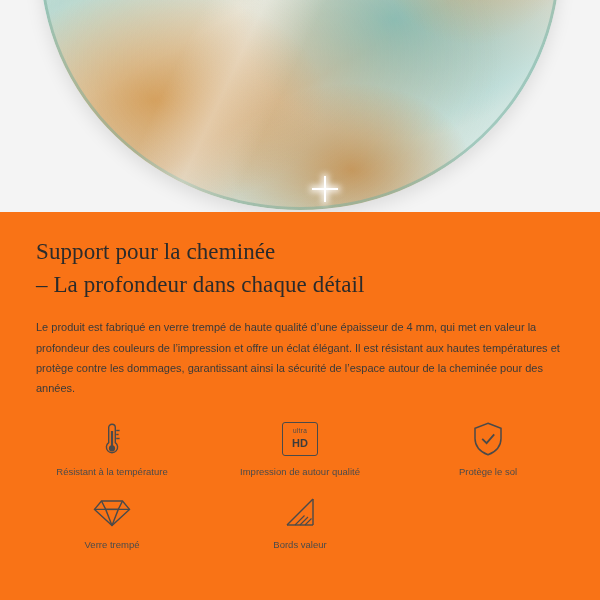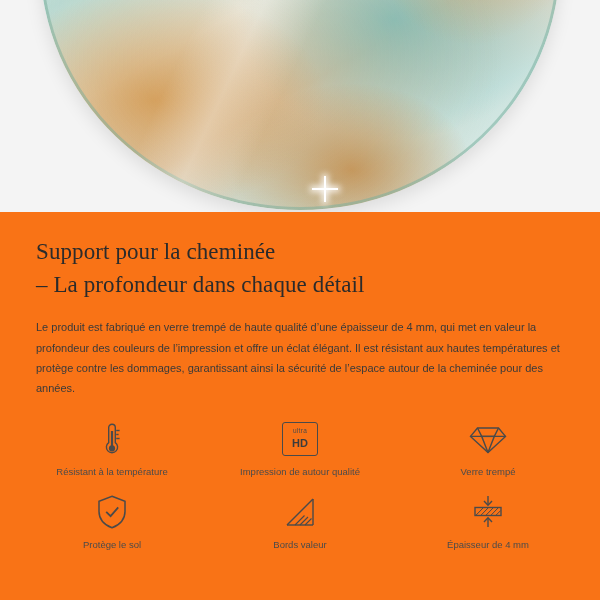--- a/index.html
+++ b/index.html
@@ -206,67 +206,50 @@
         <div class="hd-badge">
           <span class="ultra">ultra</span>
           <span class="hd">HD</span>
         </div>
       </div>
       <div class="feature-label">Impression de autour qualité</div>
     </div>
 
     <div class="feature">
       <div class="feature-icon">
+        <svg width="32" height="38" viewBox="0 0 32 38" fill="none" stroke="#4a4a4a" stroke-width="1.5">
+          <path d="M16 3.2 29 8.2v10.2c0 8.1-5.6 13.4-13 16.4-7.4-3-13-8.3-13-16.4V8.2L16 3.2z"></path>
+          <polyline points="10.2,18.8 14.6,23.2 22.2,14.4" stroke-width="1.8"></polyline>
+        </svg>
+      </div>
+      <div class="feature-label">Protège le sol</div>
+    </div>
+
+    <div class="feature">
+      <div class="feature-icon">
         <svg width="38" height="32" viewBox="0 0 38 32" fill="none" stroke="#4a4a4a" stroke-width="1.4">
           <path d="M8.5 5h21l7 8.4L19 29.5 1.5 13.4 8.5 5z"></path>
           <path d="M1.5 13.4h35"></path>
           <path d="M8.5 5l4.2 8.4L19 29.5"></path>
           <path d="M29.5 5l-4.2 8.4L19 29.5"></path>
           <path d="M12.7 13.4h12.6"></path>
         </svg>
       </div>
       <div class="feature-label">Verre trempé</div>
-    </div>
-
-    <div class="feature">
-      <div class="feature-icon">
-        <svg width="32" height="38" viewBox="0 0 32 38" fill="none" stroke="#4a4a4a" stroke-width="1.5">
-          <path d="M16 3.2 29 8.2v10.2c0 8.1-5.6 13.4-13 16.4-7.4-3-13-8.3-13-16.4V8.2L16 3.2z"></path>
-          <polyline points="10.2,18.8 14.6,23.2 22.2,14.4" stroke-width="1.8"></polyline>
-        </svg>
-      </div>
-      <div class="feature-label">Protège le sol</div>
     </div>
 
     <div class="feature">
       <div class="feature-icon">
         <svg width="32" height="32" viewBox="0 0 32 32" fill="none" stroke="#4a4a4a" stroke-width="1.4">
           <path d="M3 29 L29 3"></path>
           <path d="M3 29 L29 29"></path>
           <path d="M29 3 L29 29"></path>
           <path d="M11 29 L20.5 19.5" stroke-width="1.1"></path>
           <path d="M16 29 L24 21" stroke-width="1.1"></path>
           <path d="M21 29 L27.5 22.5" stroke-width="1.1"></path>
         </svg>
       </div>
       <div class="feature-label">Bords valeur</div>
     </div>
 
-    <div class="feature">
-      <div class="feature-icon">
-        <svg width="36" height="36" viewBox="0 0 36 36" fill="none" stroke="#4a4a4a" stroke-width="1.4">
-          <line x1="18" y1="2" x2="18" y2="10"></line>
-          <polyline points="14,7 18,11.2 22,7"></polyline>
-          <rect x="5" y="13.5" width="26" height="8"></rect>
-          <line x1="6" y1="21.2" x2="13" y2="14" stroke-width="1"></line>
-          <line x1="11" y1="21.2" x2="18" y2="14" stroke-width="1"></line>
-          <line x1="16" y1="21.2" x2="23" y2="14" stroke-width="1"></line>
-          <line x1="21" y1="21.2" x2="28" y2="14" stroke-width="1"></line>
-          <line x1="26" y1="21.2" x2="30.6" y2="16.6" stroke-width="1"></line>
-          <line x1="18" y1="33" x2="18" y2="25"></line>
-          <polyline points="14,28 18,23.8 22,28"></polyline>
-        </svg>
-      </div>
-      <div class="feature-label">Épaisseur de 4 mm</div>
-    </div>
 
   </div>
 </div>
 
 </body></html>

